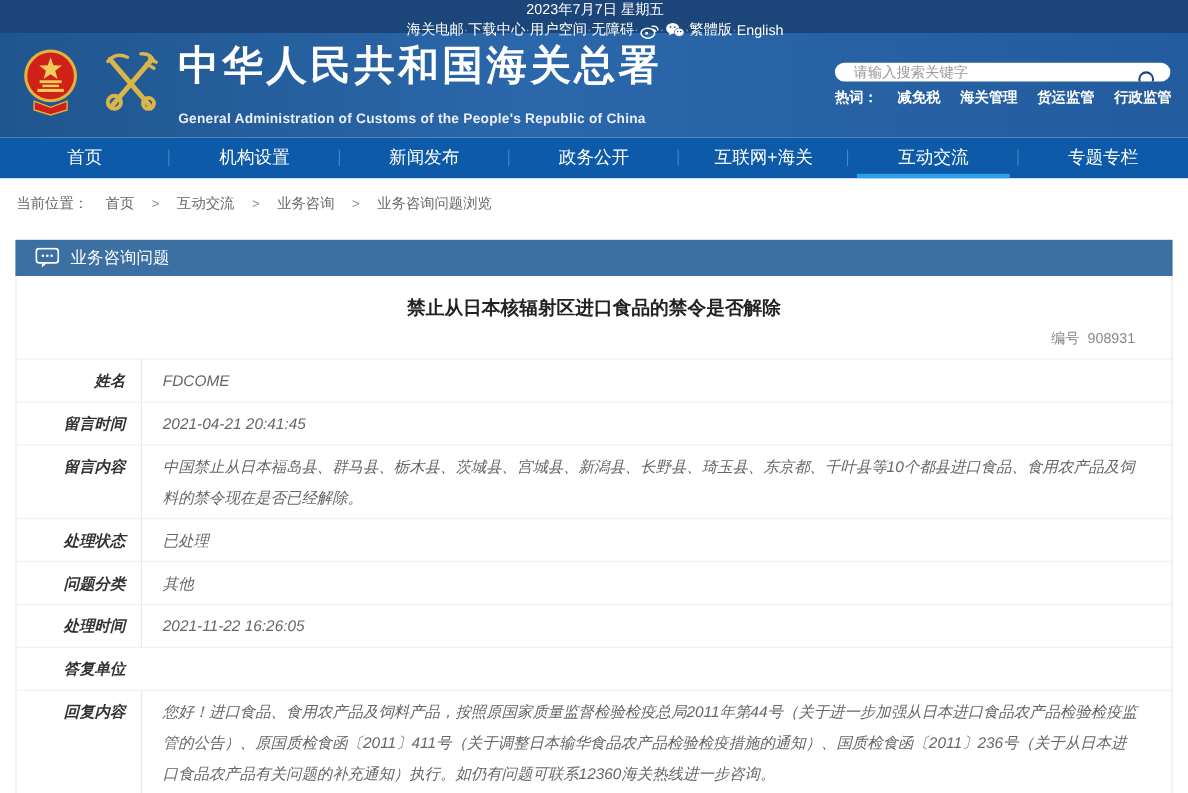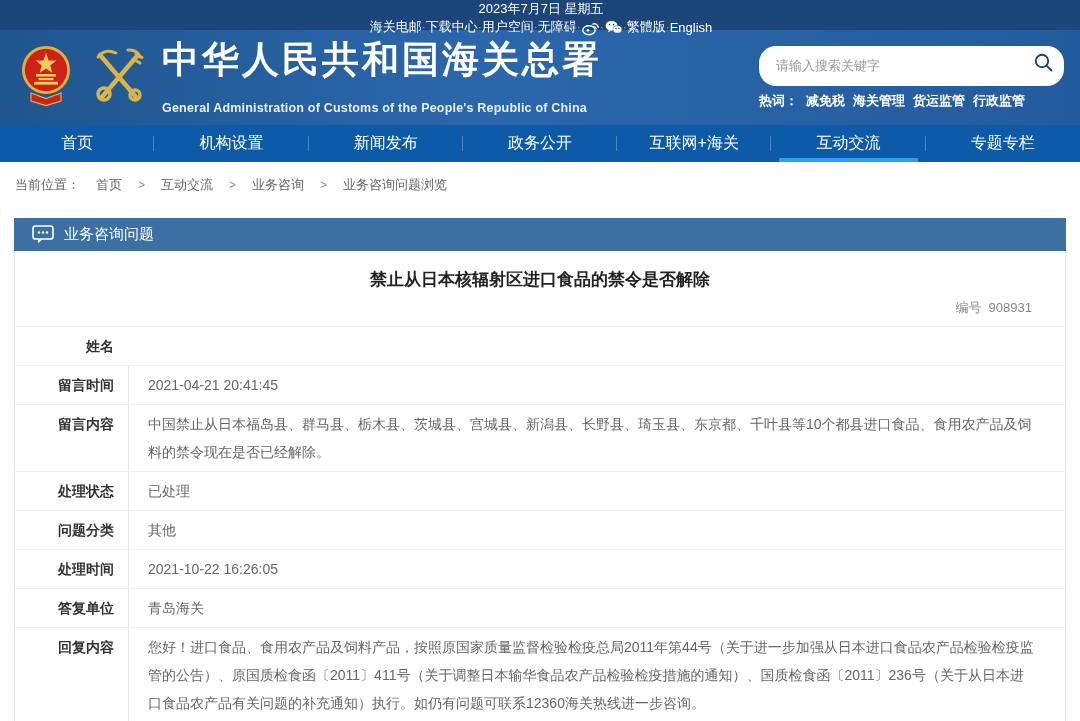--- a/index.html
+++ b/index.html
@@ -35,36 +35,36 @@
   .brand-text h1 {
     font-size: 37px; font-weight: bold; letter-spacing: 3px; line-height: 1.1;
     color: #fff; white-space: nowrap;
   }
   .brand-text .subtitle {
     font-size: 12.5px; font-weight: bold; color: #e9eff8; margin-top: 20px;
     letter-spacing: 0.2px; white-space: nowrap;
   }
   .header-right { width: 305px; margin-right: 2px; }
   .search-pill {
-    position: relative; height: 40px; background: #fff; border-radius: 17px;
+    position: relative; height: 17px; background: #fff; border-radius: 17px;
     display: flex; align-items: flex-end; overflow: hidden;
   }
   .search-pill input {
     border: none; outline: none; flex: 1; height: 100%;
     padding: 0 42px 0 17px; font-size: 13px; color: #333;
     font-family: inherit; background: transparent;
   }
   .search-pill input::placeholder { color: #999; }
   .search-btn {
     position: absolute; right: 10px; top: 6px; width: 21px; height: 21px;
     background: none; border: none; cursor: pointer; padding: 0;
   }
   .hotwords {
     margin-top: 6px; font-size: 13px; font-weight: bold; color: #fff;
-    display: flex; gap: 8px; white-space: nowrap;
+    display: flex; gap: 18px; white-space: nowrap;
   }
   .hotwords a { color: #fff; text-decoration: none; }
 
   
   .nav {
     height: 37px; background: #0d5aa9; display: flex;
   }
   .nav-item {
     flex: 1; position: relative; display: flex; align-items: center; justify-content: center;
     color: #fff; font-size: 16px; text-decoration: none; cursor: pointer;
@@ -97,21 +97,21 @@
     background: #fff; border: 1px solid #e3e7ec; border-top: none;
     padding-bottom: 0;
   }
   .question-title {
     text-align: center; font-size: 17px; font-weight: bold; color: #222;
     padding: 17px 40px 0 40px; line-height: 24px;
   }
   .number-line {
     text-align: right; padding: 7px 33px 9px 0; font-size: 13px; color: #888;
   }
-  .qa-row { display: flex; border-top: 1px solid #efefef; }
+  .qa-row { display: flex; border-top: 1px solid #efefef; font-style: italic; }
   .qa-label {
     flex: 0 0 113px; text-align: right; padding: 5px 14px 5px 0;
     font-size: 14px; font-weight: bold; color: #333; line-height: 28px;
   }
   .qa-value {
     flex: 1; border-left: 1px solid #e6e6e6; padding: 5px 30px 5px 19px;
     font-size: 14px; color: #666; line-height: 28px;
   }
 </style>
 </head>
@@ -244,43 +244,43 @@
 
   <div class="panel-body">
     <div class="question-title">禁止从日本核辐射区进口食品的禁令是否解除</div>
     <div class="number-line">
       <span>编号</span>&nbsp;
       <span>908931</span>
     </div>
 
     <div class="qa-row">
       <div class="qa-label">姓名</div>
+      <div class="qa-value">FDCOME</div>
     </div>
     <div class="qa-row">
       <div class="qa-label">留言时间</div>
       <div class="qa-value">2021-04-21 20:41:45</div>
     </div>
     <div class="qa-row">
       <div class="qa-label">留言内容</div>
       <div class="qa-value">中国禁止从日本福岛县、群马县、栃木县、茨城县、宫城县、新潟县、长野县、琦玉县、东京都、千叶县等10个都县进口食品、食用农产品及饲料的禁令现在是否已经解除。</div>
     </div>
     <div class="qa-row">
       <div class="qa-label">处理状态</div>
       <div class="qa-value">已处理</div>
     </div>
     <div class="qa-row">
       <div class="qa-label">问题分类</div>
       <div class="qa-value">其他</div>
     </div>
     <div class="qa-row">
       <div class="qa-label">处理时间</div>
-      <div class="qa-value">2021-10-22 16:26:05</div>
+      <div class="qa-value">2021-11-22 16:26:05</div>
     </div>
     <div class="qa-row">
       <div class="qa-label">答复单位</div>
-      <div class="qa-value">青岛海关</div>
     </div>
     <div class="qa-row">
       <div class="qa-label">回复内容</div>
       <div class="qa-value">您好！进口食品、食用农产品及饲料产品，按照原国家质量监督检验检疫总局2011年第44号（关于进一步加强从日本进口食品农产品检验检疫监管的公告）、原国质检食函〔2011〕411号（关于调整日本输华食品农产品检验检疫措施的通知）、国质检食函〔2011〕236号（关于从日本进口食品农产品有关问题的补充通知）执行。如仍有问题可联系12360海关热线进一步咨询。</div>
     </div>
   </div>
 </div>
 
 </body></html>

